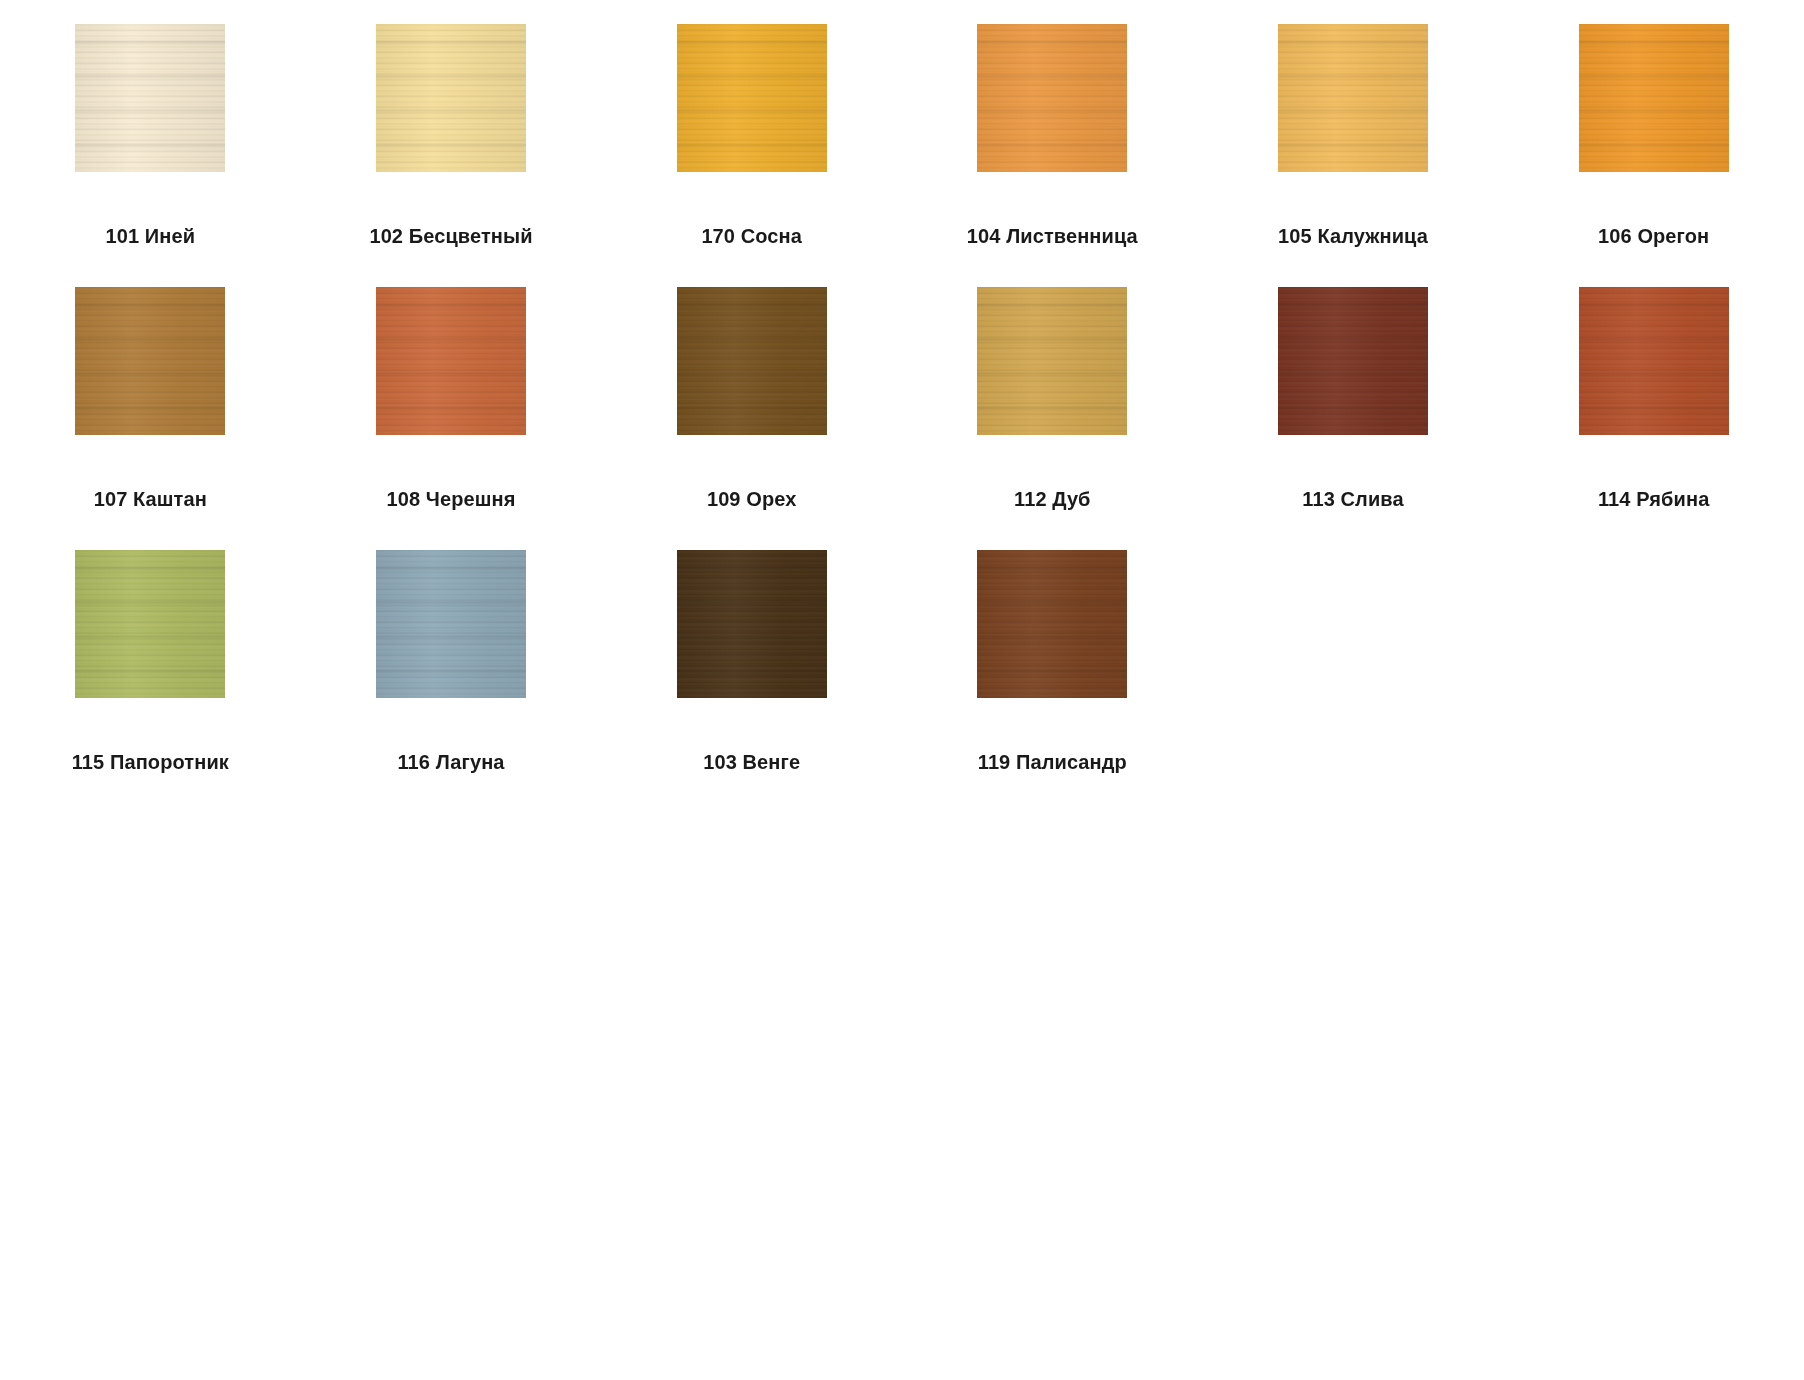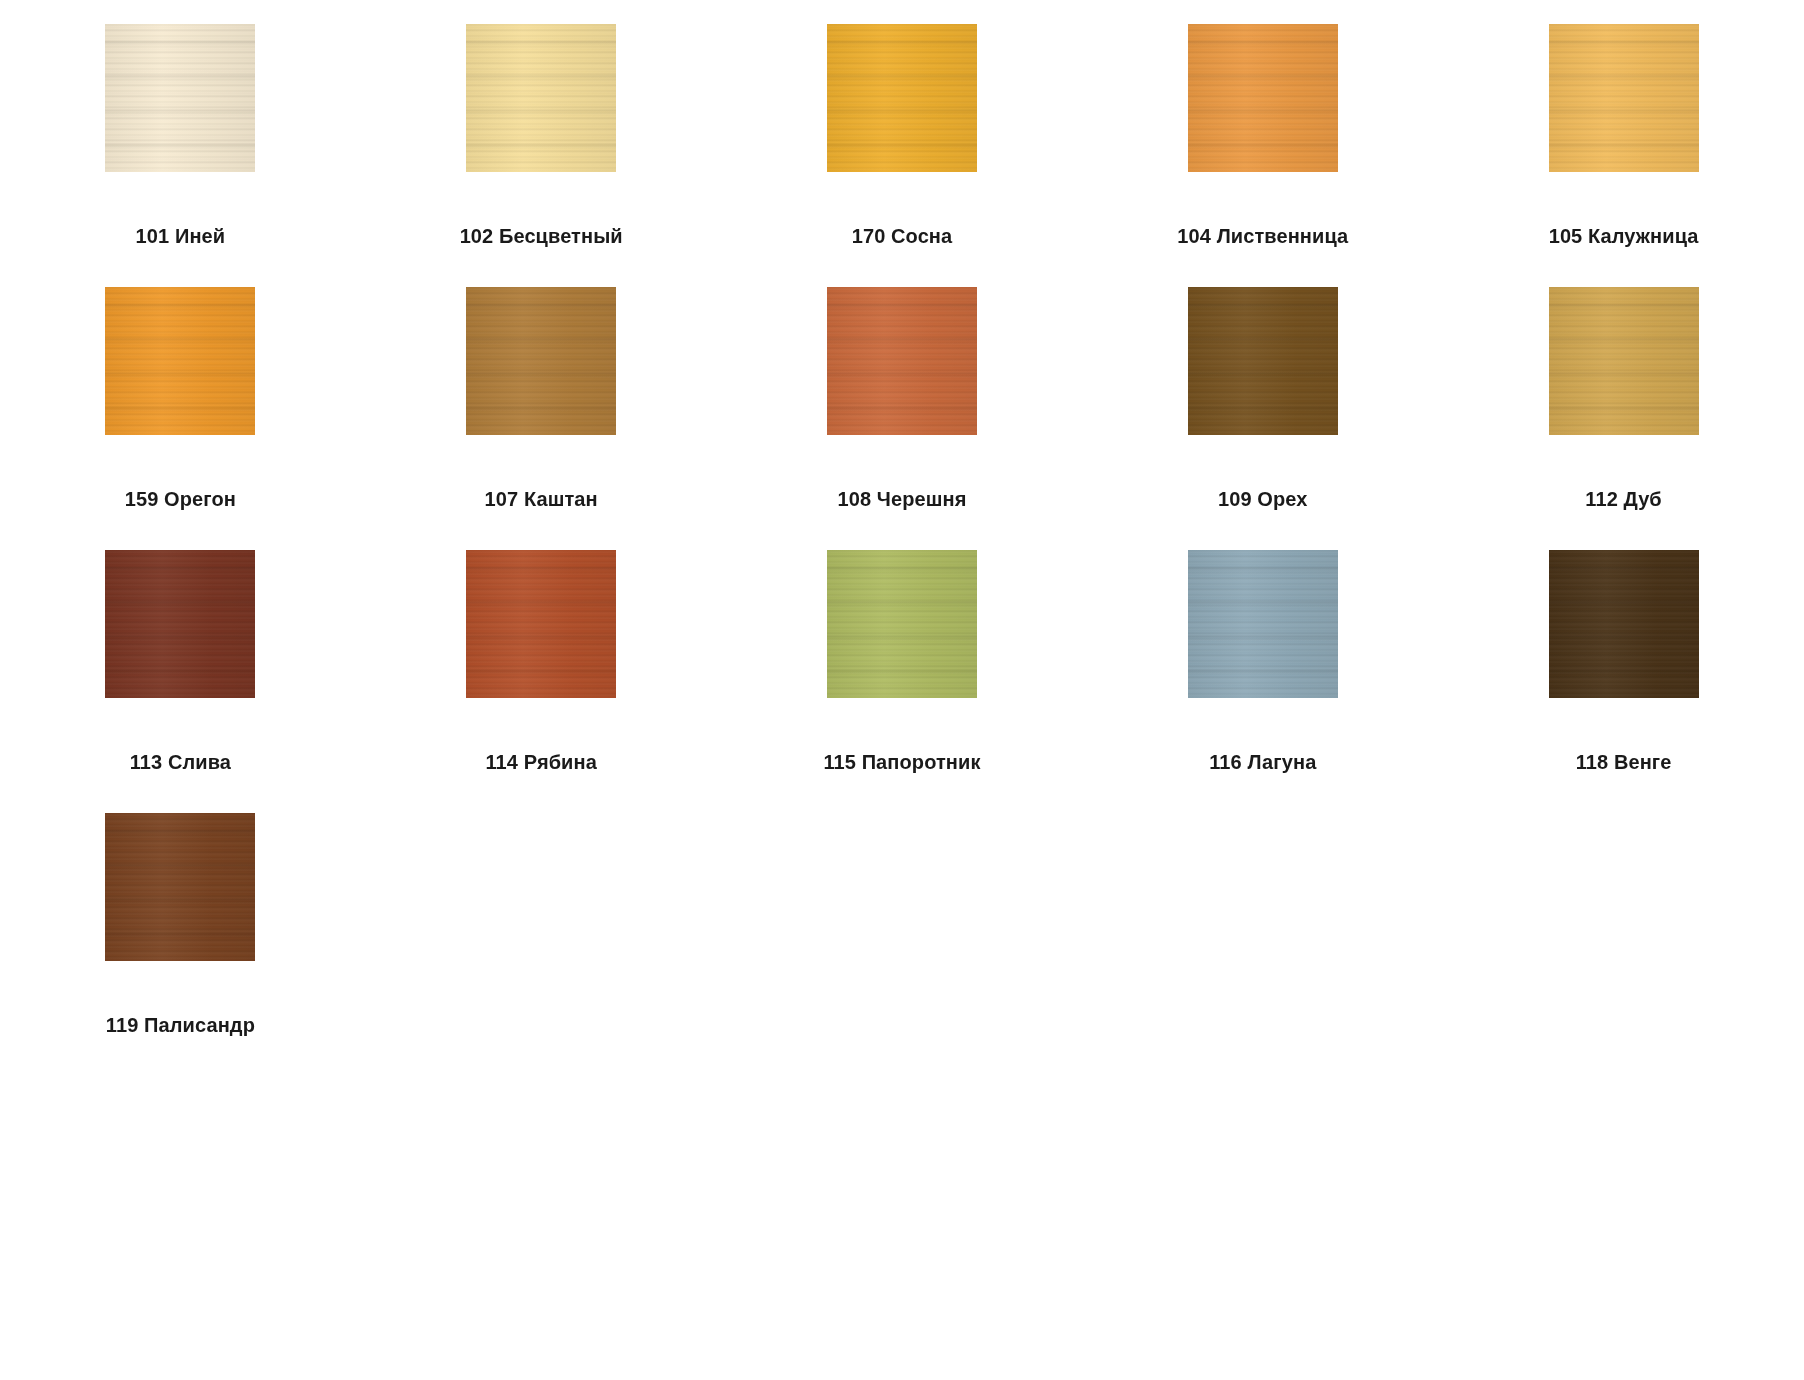--- a/index.html
+++ b/index.html
@@ -11,21 +11,21 @@
   }
   body {
     width: 1804px;
     height: 1380px;
     font-family: "Liberation Sans", "DejaVu Sans", sans-serif;
     overflow: hidden;
   }
 
   .palette-grid {
     display: grid;
-    grid-template-columns: repeat(5, 1fr);
+    grid-template-columns: repeat(6, 1fr);
     grid-template-rows: repeat(5, 263px);
     width: 1804px;
     height: 1380px;
     padding: 24px 0 0 0;
   }
 
   .swatch-cell {
     display: flex;
     flex-direction: column;
     align-items: center;
@@ -114,21 +114,21 @@
     <div class="swatch-label">104 Лиственница</div>
   </div>
 
   <div class="swatch-cell">
     <div class="swatch-chip" style="background-color: rgb(242, 188, 92);"></div>
     <div class="swatch-label">105 Калужница</div>
   </div>
 
   <div class="swatch-cell">
     <div class="swatch-chip" style="background-color: rgb(240, 154, 42);"></div>
-    <div class="swatch-label">159 Орегон</div>
+    <div class="swatch-label">106 Орегон</div>
   </div>
 
   <div class="swatch-cell">
     <div class="swatch-chip" style="background-color: rgb(176, 125, 58);"></div>
     <div class="swatch-label">107 Каштан</div>
   </div>
 
   <div class="swatch-cell">
     <div class="swatch-chip" style="background-color: rgb(203, 106, 60);"></div>
     <div class="swatch-label">108 Черешня</div>
@@ -161,21 +161,21 @@
     <div class="swatch-label">115 Папоротник</div>
   </div>
 
   <div class="swatch-cell">
     <div class="swatch-chip" style="background-color: rgb(143, 170, 184);"></div>
     <div class="swatch-label">116 Лагуна</div>
   </div>
 
   <div class="swatch-cell">
     <div class="swatch-chip" style="background-color: rgb(74, 51, 24);"></div>
-    <div class="swatch-label">118 Венге</div>
+    <div class="swatch-label">103 Венге</div>
   </div>
 
   <div class="swatch-cell">
     <div class="swatch-chip" style="background-color: rgb(122, 67, 33);"></div>
     <div class="swatch-label">119 Палисандр</div>
   </div>
 
   <div class="swatch-cell empty"></div>
   <div class="swatch-cell empty"></div>
 

